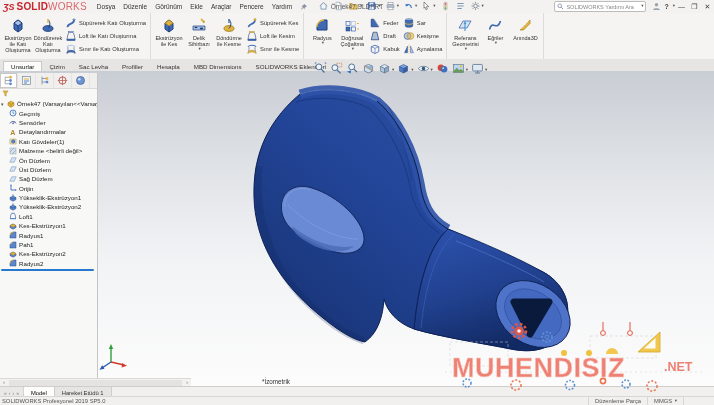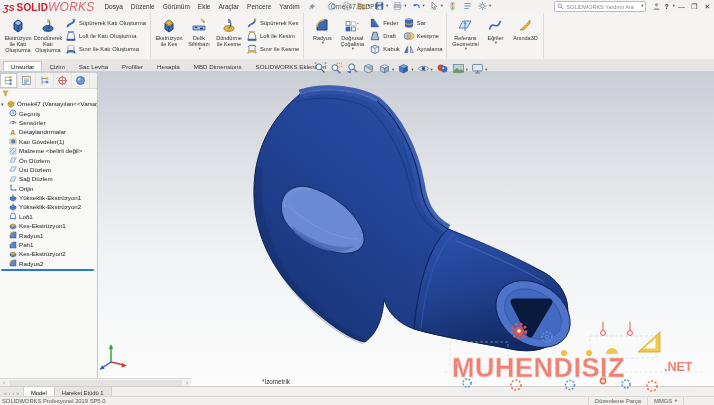--- a/index.html
+++ b/index.html
@@ -4,21 +4,21 @@
 <style>
   html,body{margin:0;padding:0;}
   body{width:714px;height:405px;position:relative;overflow:hidden;background:#fff;
        font-family:"Liberation Sans",sans-serif;-webkit-user-select:none;}
   
   .titlebar{position:absolute;top:0;left:0;right:0;height:13px;background:#f3f2f1;
             border-bottom:7px solid #0f766e;display:flex;align-items:center;font-size:6.5px;color:#333;}
   .logo{display:flex;align-items:baseline;margin:0 6px 0 3px;white-space:nowrap;}
   .logo .mark{color:#c8232c;font-weight:bold;font-style:italic;font-size:9px;margin-right:2px;}
   .logo .solid{color:#c8232c;font-weight:bold;font-size:10px;letter-spacing:.2px;text-align:center;}
-  .logo .works{color:#d9676d;font-size:12px;letter-spacing:.2px;font-style:italic;}
+  .logo .works{color:#d9676d;font-size:10px;letter-spacing:.2px;}
   .menus{display:flex;align-items:center;}
   .menu{padding:1px 4px;white-space:nowrap;cursor:default;}
   .pin{width:8px;height:8px;margin:0 4px;}
   .qat{display:flex;align-items:center;margin-left:4px;}
   .qbtn{display:flex;align-items:center;padding:0 2px;height:12px;}
   .qbtn svg{width:11px;height:10px;}
   .caret{font-size:4.5px;color:#555;margin-left:1px;line-height:1;}
   .doc-title{position:absolute;left:0;right:0;text-align:center;font-size:6.5px;color:#555;pointer-events:none;}
   .tb-right{margin-left:auto;display:flex;align-items:center;}
   .searchbox{display:flex;align-items:center;width:86px;height:9px;background:#fff;

